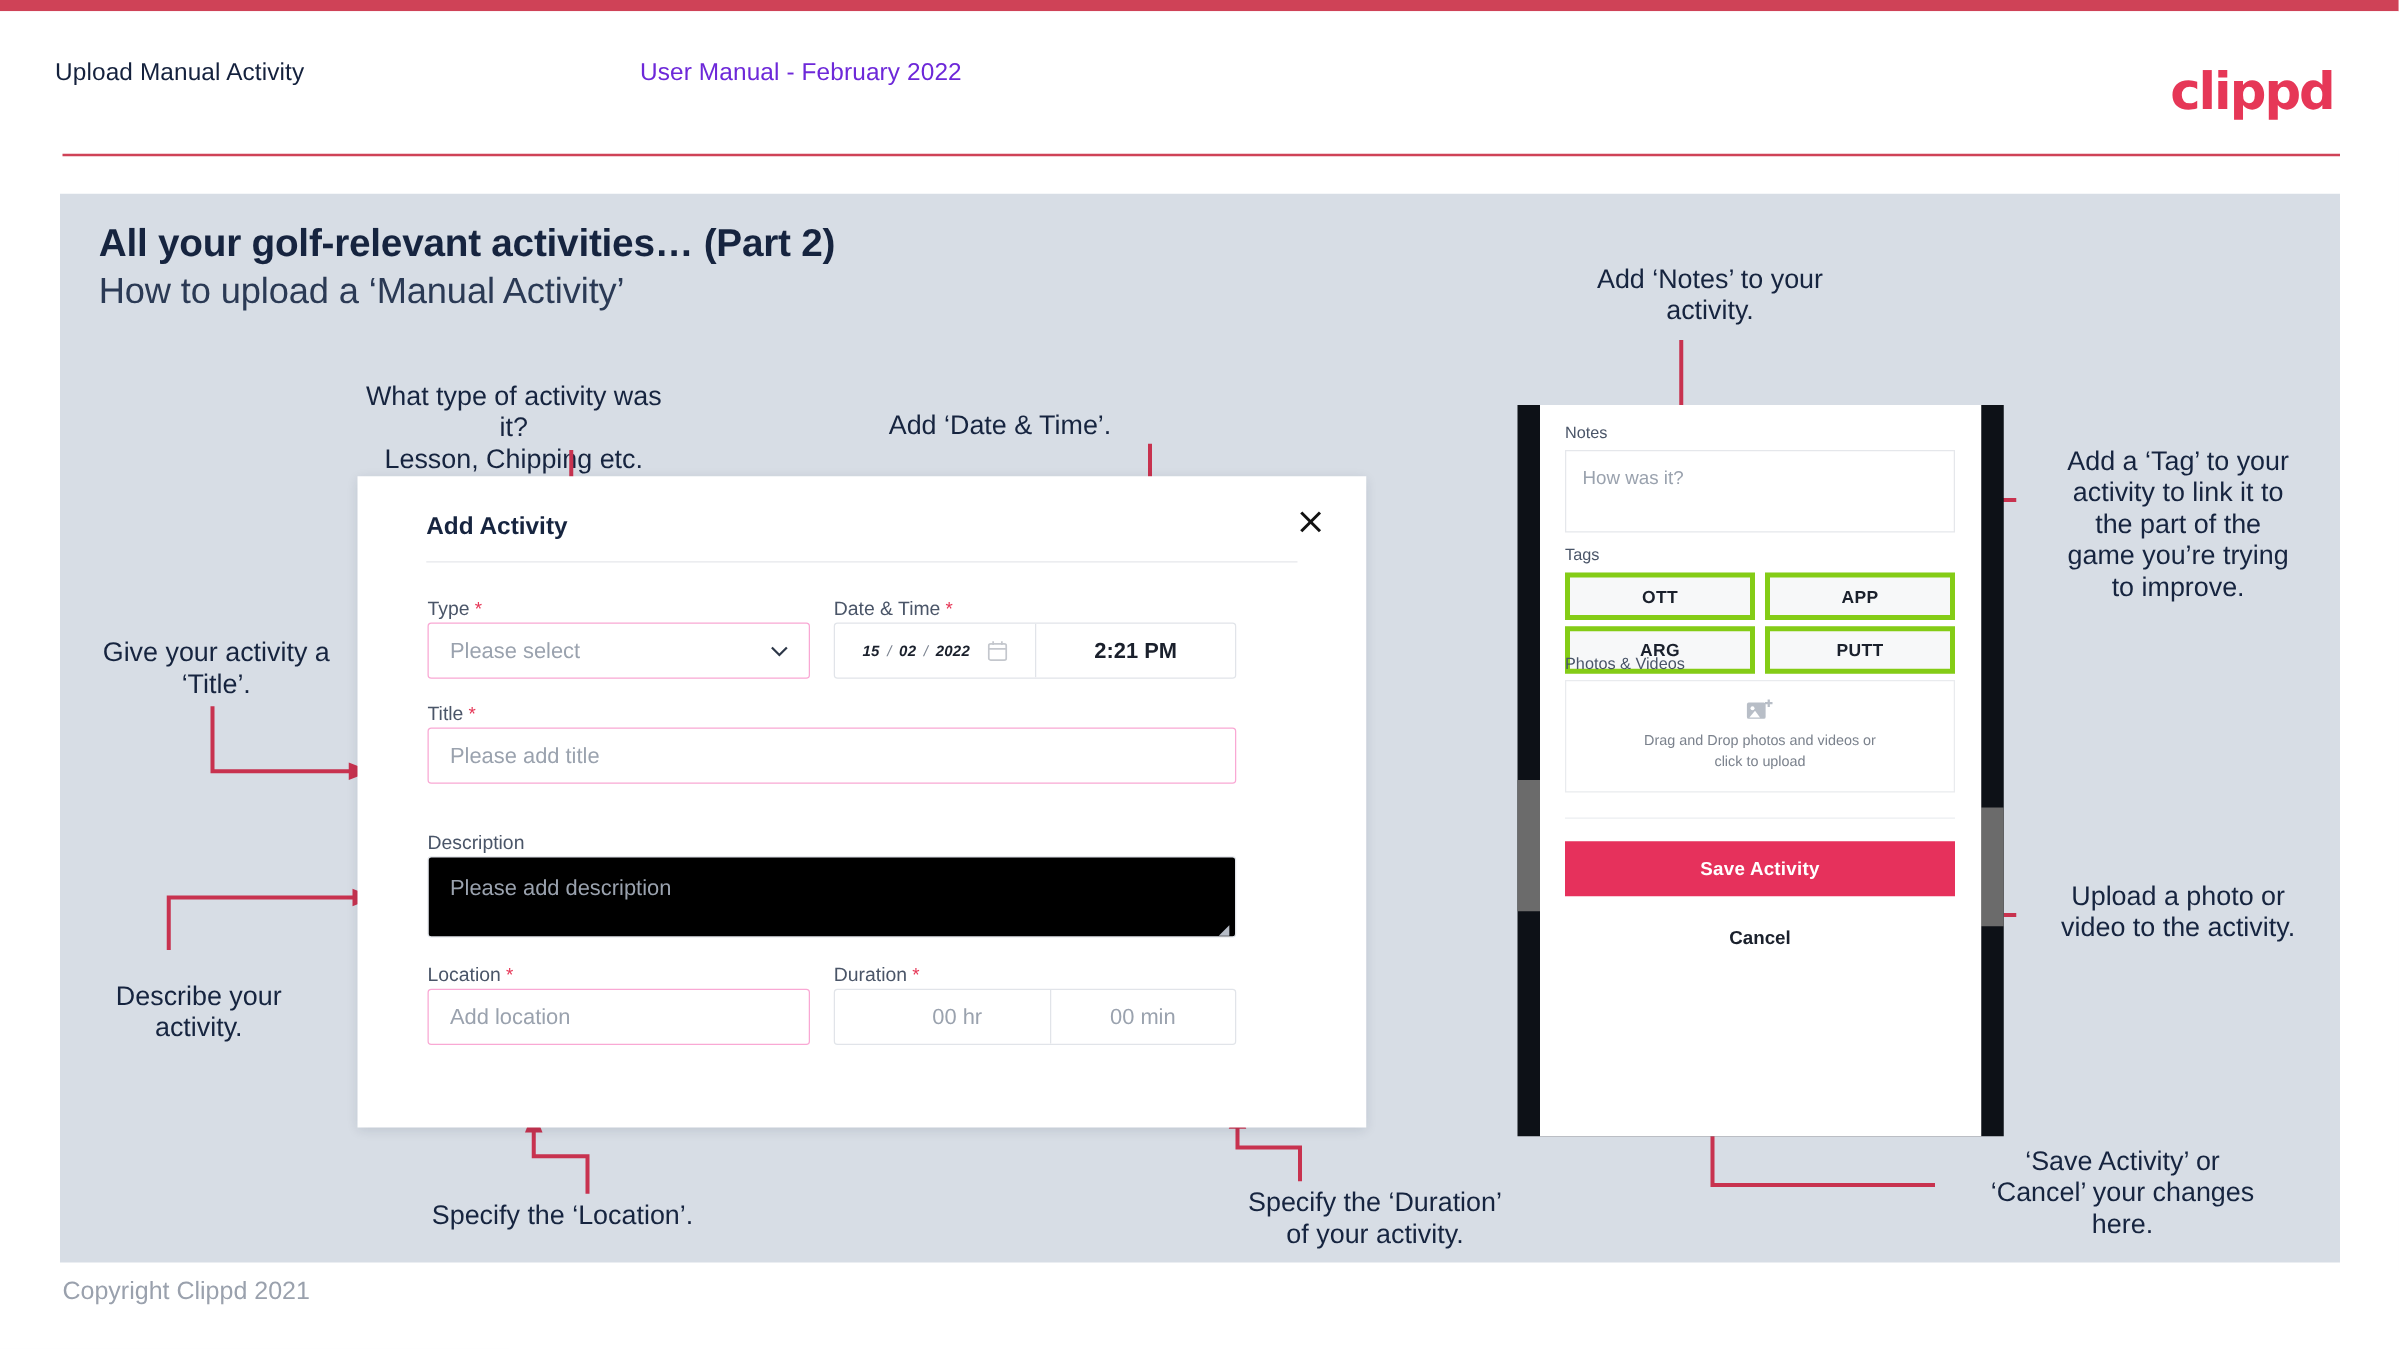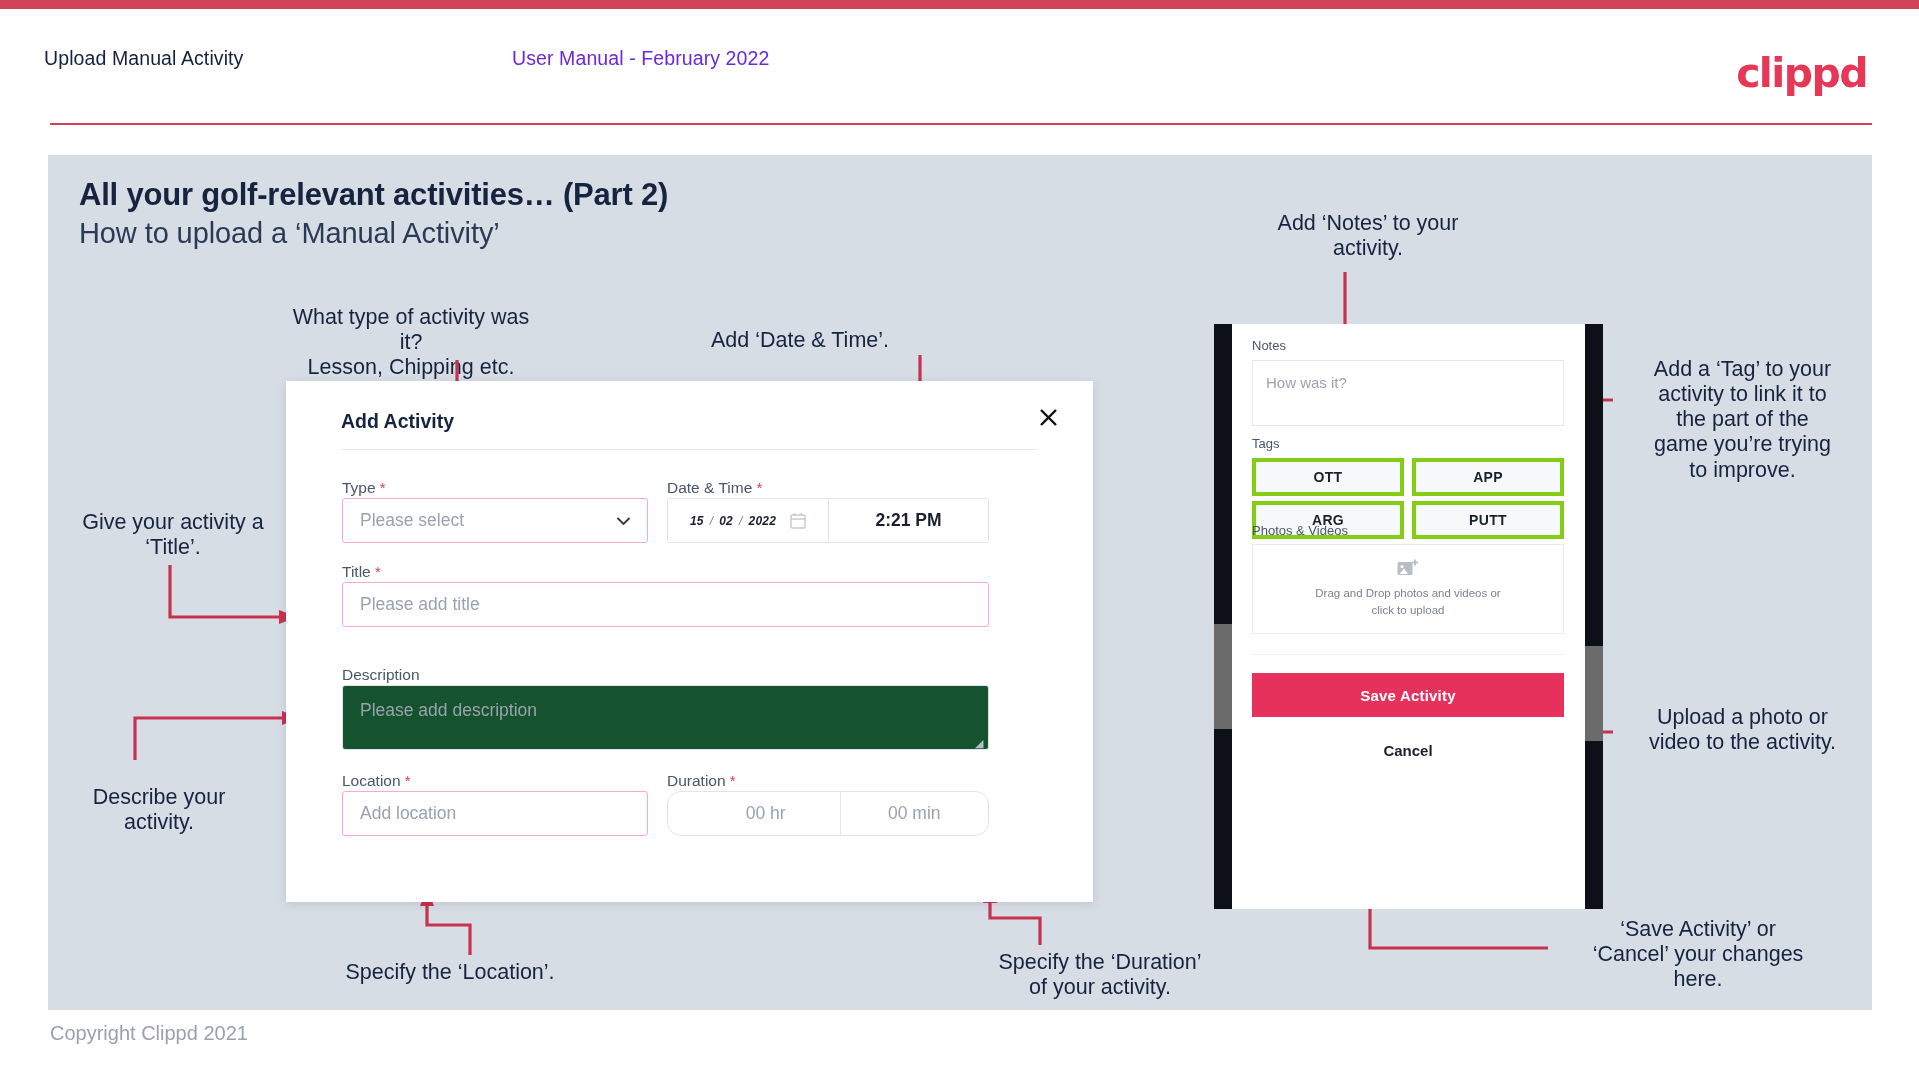--- a/index.html
+++ b/index.html
@@ -102,29 +102,29 @@
     gap:6px; font-size:12px; color:#1a202c; font-weight:700; letter-spacing:.2px;font-style:italic;
   }
   .dtdate .sep { color:#7a828f; font-weight:400; }
   .cal-ico { width:16px; height:17px; margin-left:8px; opacity:.5; }
   .dtdiv { width:1px; background:#e1e4e9; height:100%; }
   .dttime {
     flex:1; display:flex; align-items:center; justify-content:center;
     font-size:17.5px; color:#1a202c; font-weight:700;
   }
   .durgroup {
-    position:absolute; display:flex; border:1px solid #e1e4e9; border-radius:14px;
+    position:absolute; display:flex; border:1px solid #e1e4e9; border-radius:3px;
     background:#fff; overflow:hidden;padding-left:24px;
   }
   .durcell {
     flex:1; display:flex; align-items:center; justify-content:center;
     font-size:17.5px; color:#9aa2ae;
   }
   .ta {
-    position:absolute; border:1px solid #e1e4e9; border-radius:3px; background:#14532d;
+    position:absolute; border:1px solid #e1e4e9; border-radius:3px; background:#000000;
   }
   .ta .ph { position:absolute; left:0; top:14px; }
   .ta .grip {
     position:absolute; right:3px; bottom:2px; width:10px; height:10px;
     color:#b6bcc6; font-size:11px;
   }
 
   
   .phone {
     position:absolute; left:1214px; top:324px; width:389px; height:585px;

